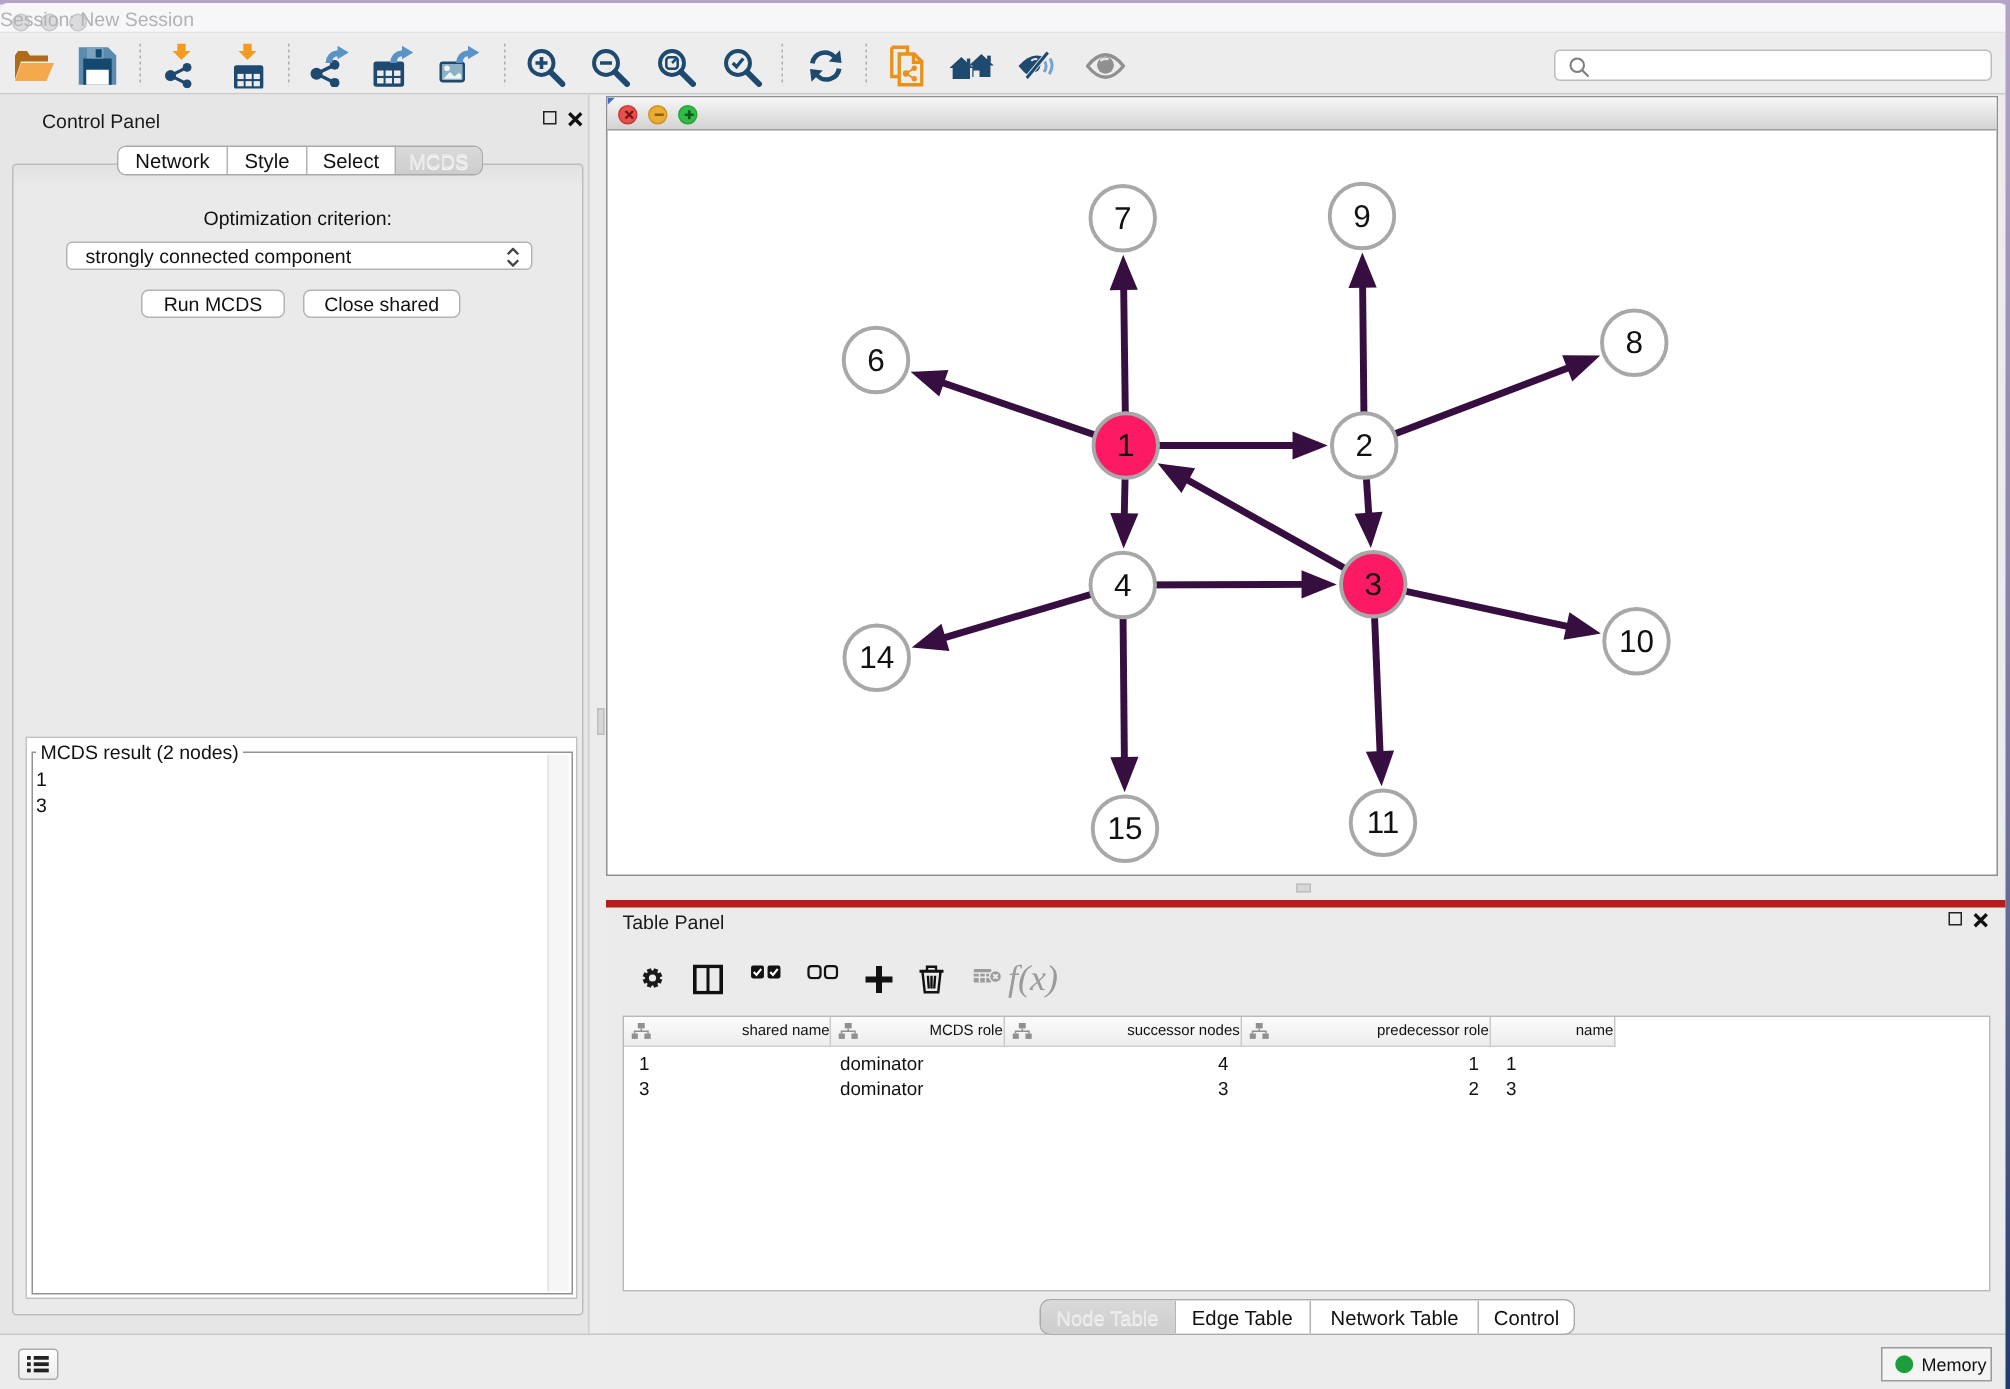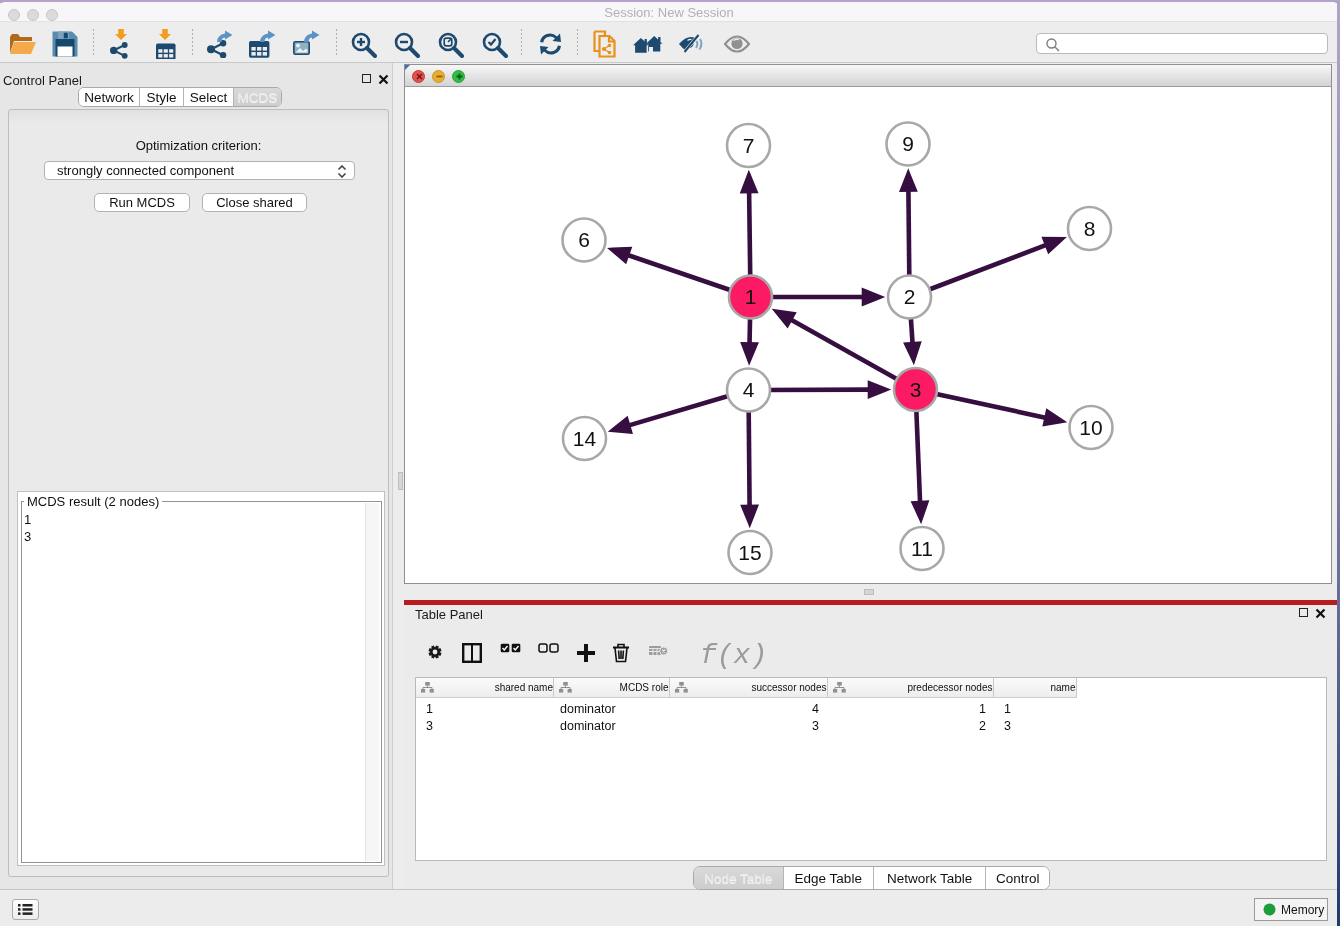--- a/index.html
+++ b/index.html
@@ -3,21 +3,21 @@
 *{margin:0;padding:0;box-sizing:border-box}
 html,body{width:1340px;height:926px;overflow:hidden}
 body{font-family:"Liberation Sans",sans-serif;background:#ececec;position:relative}
 .abs{position:absolute}
 
 #topedge{left:0;top:0;width:1340px;height:3px;background:#b4a3c8}
 #rightedge{right:0;top:0;width:3px;height:926px;background:linear-gradient(#b4a3c8,#8d86ae 40%,#55608e 75%,#1f3a6b)}
 
 #titlebar{left:0;top:2px;width:1338px;height:20px;background:#f7f6f8;border-radius:5px 5px 0 0;border-bottom:1px solid #e2e1e3}
 .tl{position:absolute;top:7px;width:12px;height:12px;border-radius:50%;background:#dcdbdc;border:1px solid #c8c7c8}
-#titletext{position:absolute;top:3px;left:0;width:100%;text-align:center;font-size:13px;color:#b3b0b6}
+#titletext{position:absolute;top:3px;left:0;width:100%;text-align:left;font-size:13px;color:#b3b0b6}
 
 #toolbar{left:0;top:22px;width:1337px;height:41px;background:#ededed;border-bottom:1px solid #c9c9c9}
 .tbi{position:absolute;top:0}
 .tsep{position:absolute;top:7px;width:1px;height:28px;background-image:linear-gradient(#adadad 2px,transparent 2px);background-size:1px 4px}
 #searchbox{position:absolute;left:1036px;top:11px;width:292px;height:21px;background:#fff;border:1px solid #bbb;border-radius:4px}
 
 #cpanel{left:0;top:63px;width:393px;height:826px;background:#e6e6e6;border-right:1px solid #cfcfcf}
 .phead{font-size:13px;color:#1a1a1a}
 .floatico{position:absolute;width:9px;height:9px;border:1.6px solid #222}
 #cp-inner{position:absolute;left:8px;top:46px;width:381px;height:768px;background:linear-gradient(#e1e1e1,#eaeaea 14px);border:1px solid #bdbdbd;border-radius:3px}
@@ -209,26 +209,26 @@
       <path d="M9.5 5.5 Q12 3.5 15 4.5" fill="none" stroke="#e6e6e6" stroke-width="1.6"></path>
     </svg>
 <div id="searchbox">
       <svg width="16" height="16" style="position:absolute;left:8px;top:2.5px" viewBox="0 0 16 16">
         <circle cx="6.5" cy="6.5" r="4.5" fill="none" stroke="#7d7d7d" stroke-width="1.4"></circle>
         <line x1="10" y1="10" x2="14" y2="14" stroke="#7d7d7d" stroke-width="1.4"></line>
       </svg>
     </div>
   </div>
 <div class="abs" id="cpanel">
-    <div class="phead" style="position:absolute;left:3px;top:10px">Control Panel</div>
+    <div class="phead" style="position:absolute;left:28px;top:10px">Control Panel</div>
     <div class="floatico" style="left:362px;top:11px"></div>
     <svg style="position:absolute;left:378px;top:11px" width="11" height="11" viewBox="0 0 11 11">
       <path d="M1.5 1.5 L9.5 9.5 M9.5 1.5 L1.5 9.5" stroke="#111" stroke-width="2.2"></path>
     </svg>
-    <div class="tabgroup" style="left:78px;top:24px;width:204px">
+    <div class="tabgroup" style="left:78px;top:34px;width:244px">
       <div class="tab" style="width:72px">Network</div>
       <div class="tab" style="width:53px">Style</div>
       <div class="tab" style="width:59px">Select</div>
       <div class="tab sel" style="width:58px">MCDS</div>
     </div>
     <div id="cp-inner"></div>
     <div id="combo">strongly connected component<svg style="position:absolute;right:7px;top:2.5px" width="10" height="13" viewBox="0 0 10 13">
         <path d="M1.5 4.5 L5 1 L8.5 4.5 M1.5 8.5 L5 12 L8.5 8.5" fill="none" stroke="#444" stroke-width="1.6"></path>
       </svg></div>
     <div id="optlabel">Optimization criterion:</div>
@@ -380,21 +380,21 @@
         </g>
         <g stroke="#ebebeb" stroke-width="1">
           <line x1="0" y1="5.6" x2="12" y2="5.6"></line>
           <line x1="0" y1="8.5" x2="12" y2="8.5"></line>
           <line x1="4" y1="5.6" x2="4" y2="12"></line>
           <line x1="8" y1="5.6" x2="8" y2="12"></line>
         </g>
         <circle cx="14.7" cy="8" r="4" fill="#9b9b9b" stroke="#ebebeb" stroke-width="1"></circle>
         <path d="M13.2 6.5 L16.2 9.5 M16.2 6.5 L13.2 9.5" stroke="#ebebeb" stroke-width="1.3"></path>
       </svg>
-<div style="position:absolute;left:296px;top:-3px;font-family:Liberation Mono, monospace;font-style:italic;font-size:28px;color:#9b9b9b">f(x)</div>
+<div style="position:absolute;left:268px;top:-3px;font-family:Liberation Serif, serif;font-style:italic;font-size:24px;color:#9b9b9b">f(x)</div>
     </div>
     <div id="tablebox">
       <div class="thdr" style="left:0px;width:138px">
         <span>shared name</span>
         <svg class="treei" style="left:5px;top:4px;position:absolute" width="13" height="11" viewBox="0 0 13 11">
           <g fill="#909090">
             <rect x="4.2" y="0" width="4.6" height="3.6"></rect>
             <rect x="0" y="7" width="4.2" height="3.6"></rect>
             <rect x="8.6" y="7" width="4.2" height="3.6"></rect>
           </g>
@@ -423,21 +423,21 @@
             <rect x="4.2" y="0" width="4.6" height="3.6"></rect>
             <rect x="0" y="7" width="4.2" height="3.6"></rect>
             <rect x="8.6" y="7" width="4.2" height="3.6"></rect>
           </g>
           <g stroke="#909090" stroke-width="1">
             <path d="M6.5 3.6 L6.5 5.5 M2 7 L2 5.5 L11 5.5 L11 7" fill="none"></path>
           </g>
         </svg>
       </div>
       <div class="thdr" style="left:411.5px;width:166px">
-        <span>predecessor nodes</span>
+        <span>predecessor role</span>
         <svg class="treei" style="left:5px;top:4px;position:absolute" width="13" height="11" viewBox="0 0 13 11">
           <g fill="#909090">
             <rect x="4.2" y="0" width="4.6" height="3.6"></rect>
             <rect x="0" y="7" width="4.2" height="3.6"></rect>
             <rect x="8.6" y="7" width="4.2" height="3.6"></rect>
           </g>
           <g stroke="#909090" stroke-width="1">
             <path d="M6.5 3.6 L6.5 5.5 M2 7 L2 5.5 L11 5.5 L11 7" fill="none"></path>
           </g>
         </svg>

